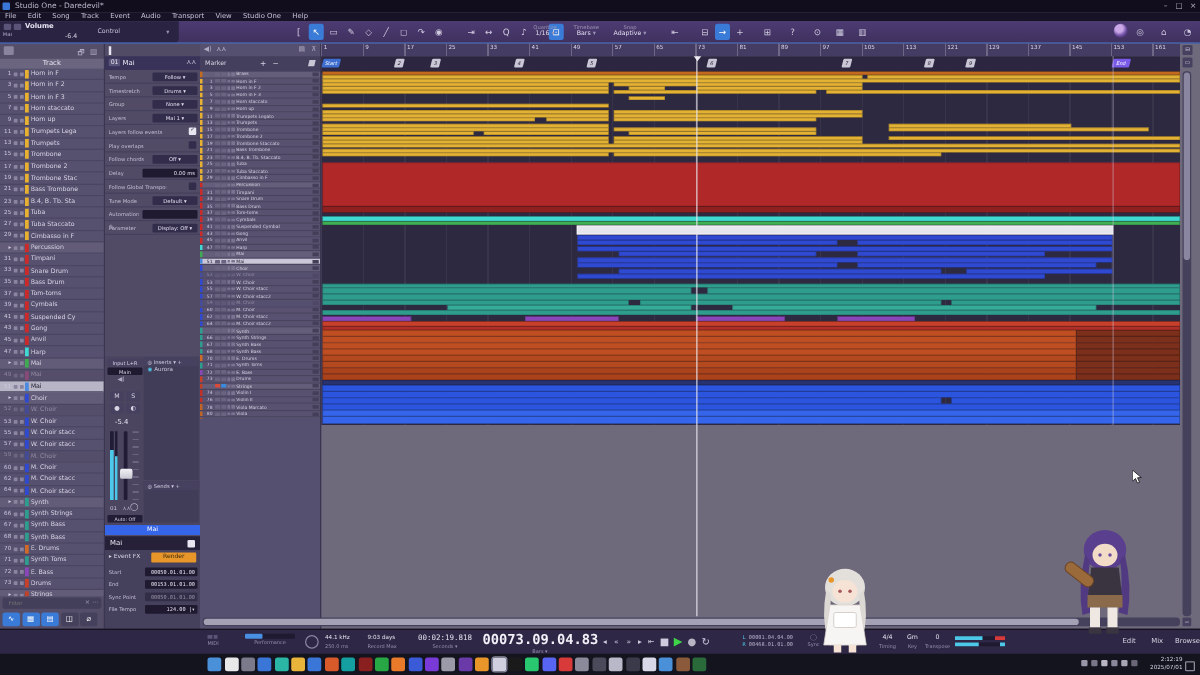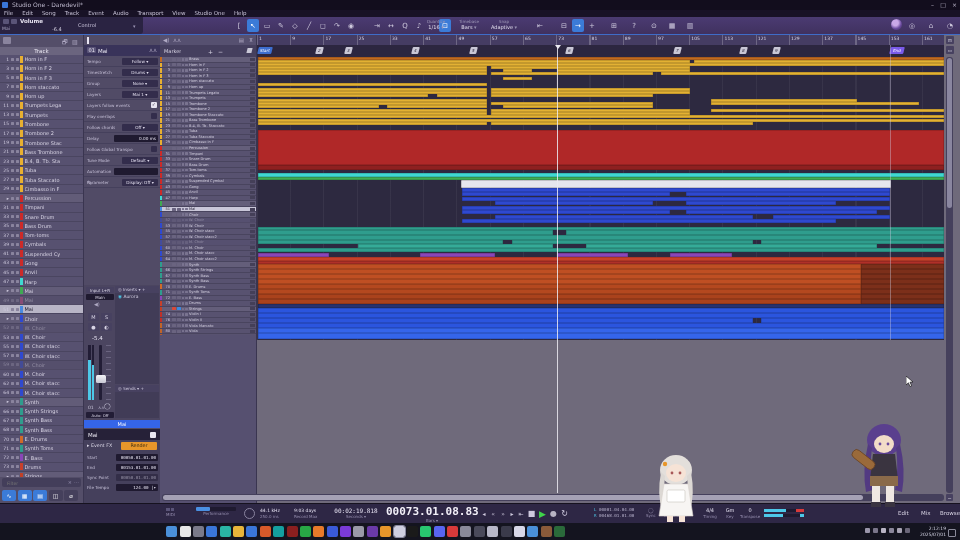--- a/index.html
+++ b/index.html
@@ -1294,21 +1294,21 @@
     </div>
     <div class="abs" style="left:294px;top:3px;">
       <div class="transport-val" style="font-size:4.5px;text-align:left;">9:03 days</div>
       <div class="transport-lbl" style="text-align:left;">Record Max</div>
     </div>
     <div class="abs" style="left:332px;top:3px;width:48px;">
       <div class="transport-val" style="font-family:'DejaVu Sans Mono',monospace;font-size:6px;">00:02:19.818</div>
       <div class="transport-lbl"><span>Seconds</span> ▾</div>
     </div>
     <div class="abs" style="left:386px;top:1px;width:92px;">
-      <div style="font-family:'DejaVu Sans Mono',monospace;font-size:11px;font-weight:bold;color:#f2f0f8;text-align:center;line-height:13px;">00073.01.08.83</div>
+      <div style="font-family:'DejaVu Sans Mono',monospace;font-size:11px;font-weight:bold;color:#f2f0f8;text-align:center;line-height:13px;">00073.09.04.83</div>
       <div class="transport-lbl"><span>Bars</span> ▾</div>
     </div>
     <div class="abs" style="left:480px;top:4px;display:flex;align-items:center;">
       <span class="tbtn" style="width:8px;">◂</span>
       <span class="tbtn" style="width:10px;">«</span>
       <span class="tbtn" style="width:10px;">»</span>
       <span class="tbtn" style="width:8px;">▸</span>
       <span class="tbtn" style="width:10px;">⇤</span>
       <span class="tbtn" style="font-size:8px;">■</span>
       <span class="tbtn" style="font-size:9px;color:#3fd34a;">▶</span>

